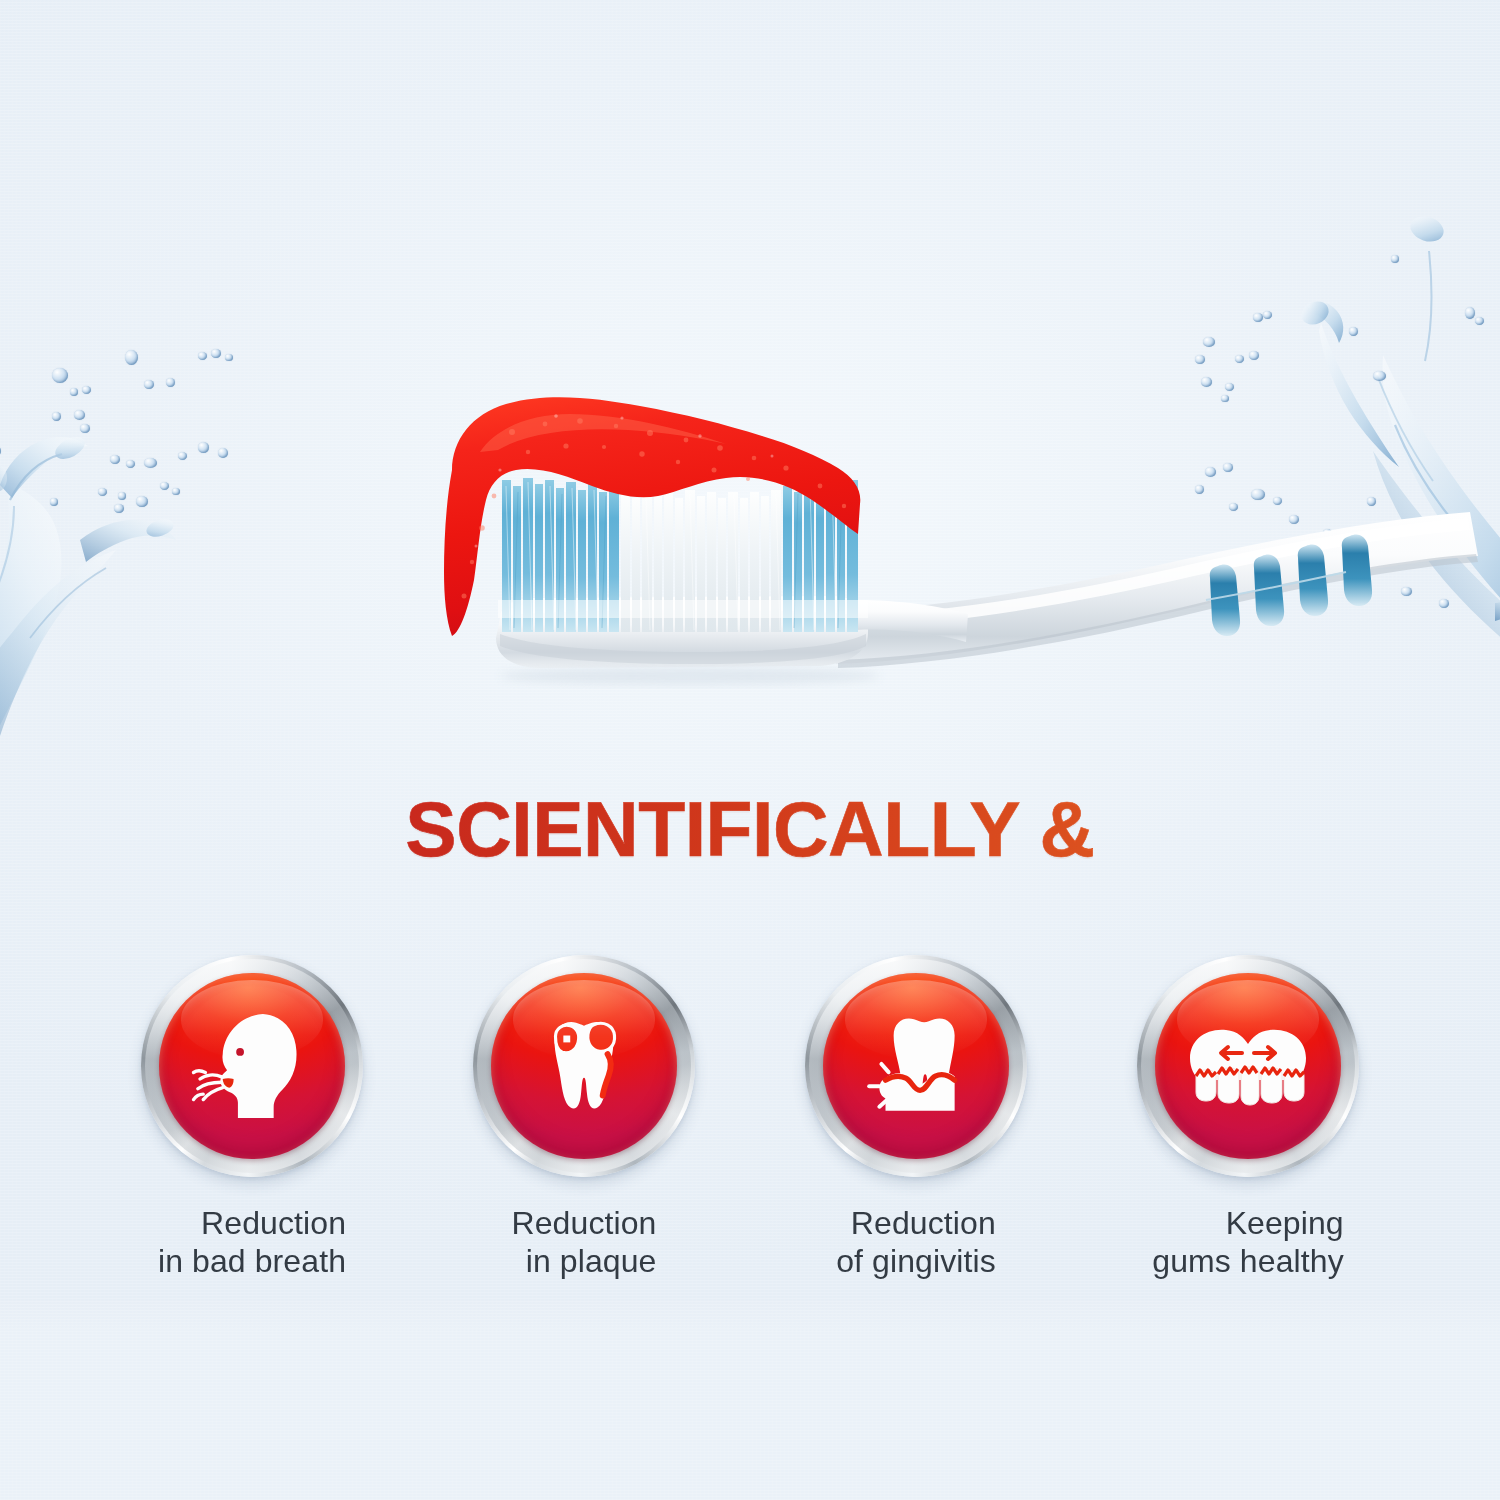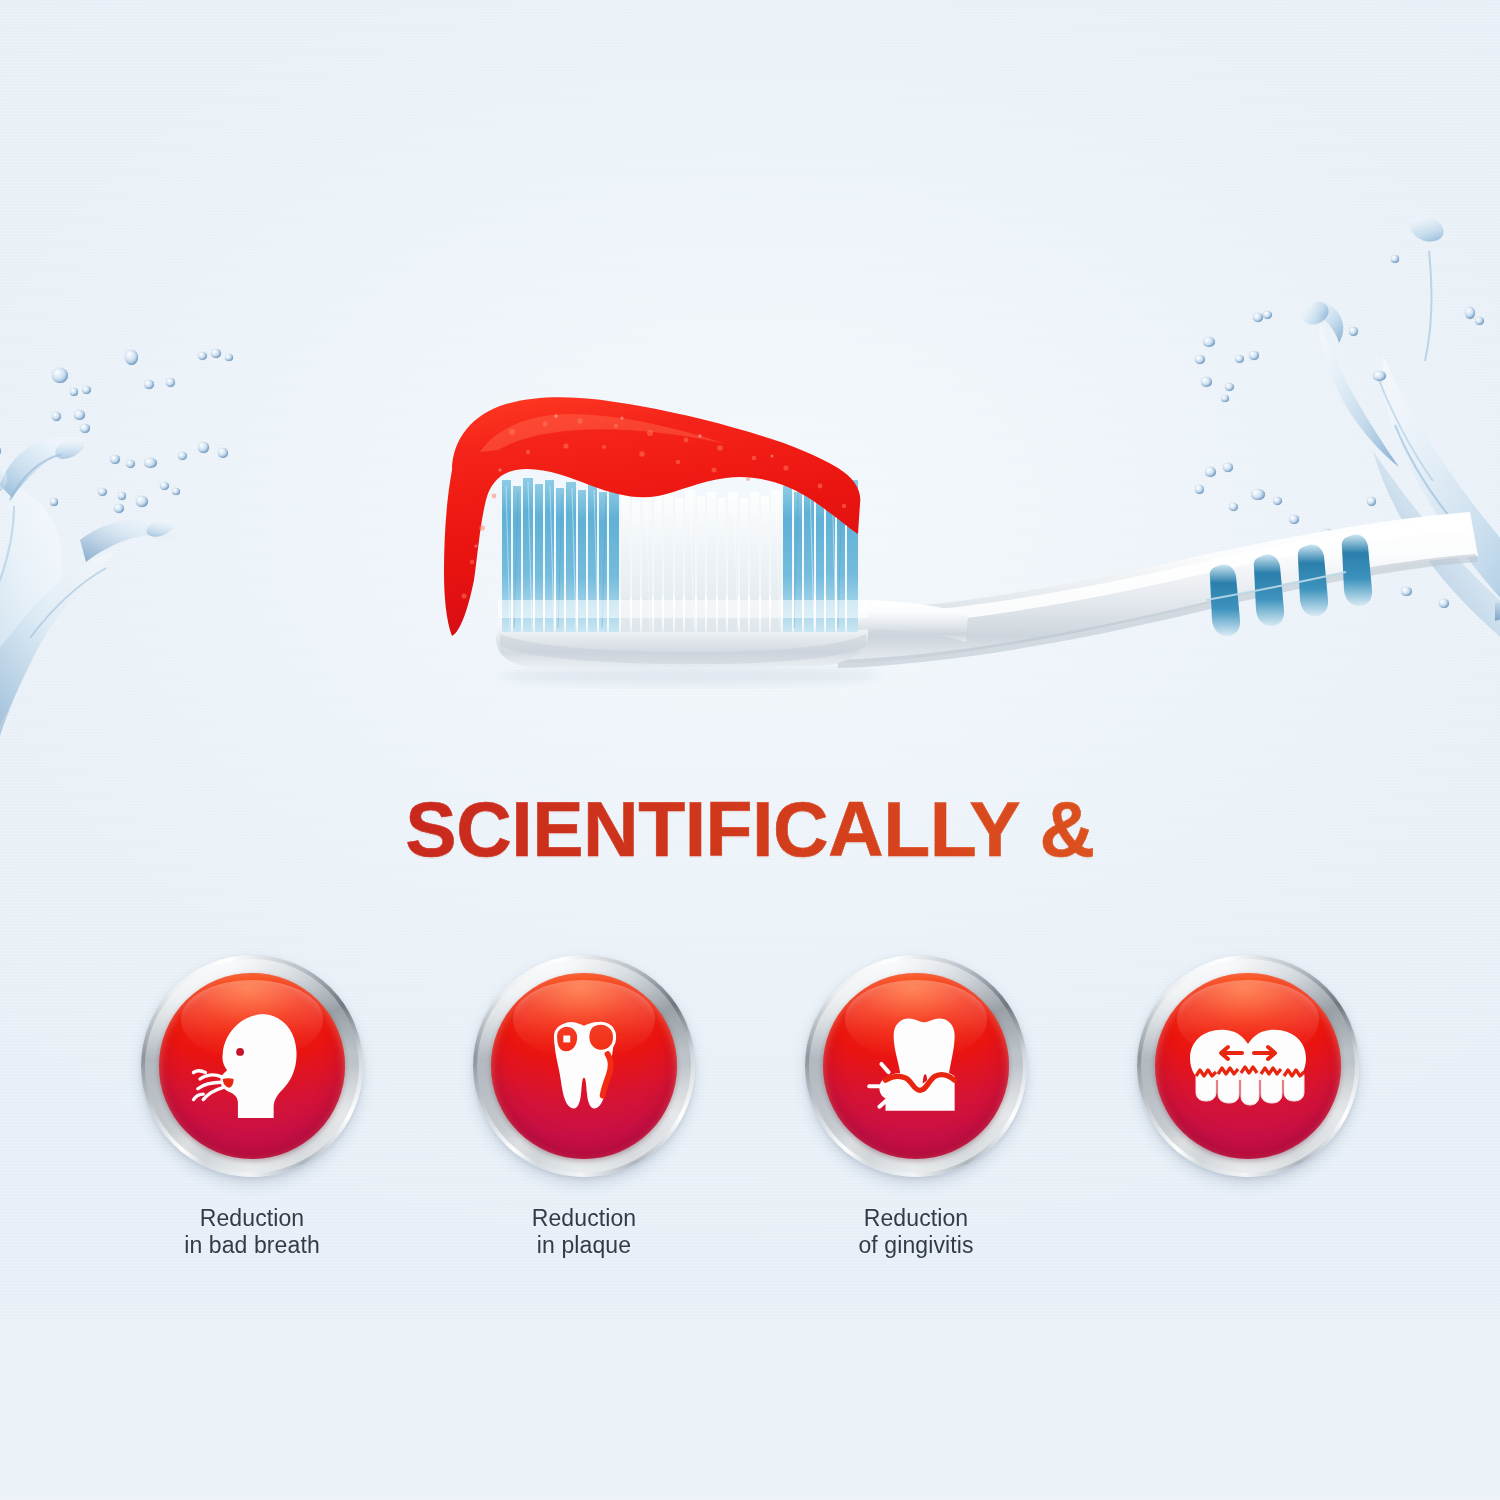--- a/index.html
+++ b/index.html
@@ -145,23 +145,23 @@
     left: 12%; top: 4%;
     width: 76%; height: 42%;
     border-radius: 50%;
     background: linear-gradient(180deg, rgba(255,255,255,.30) 0%, rgba(255,255,255,.05) 70%, rgba(255,255,255,0) 100%);
     pointer-events: none;
   }
   .badge-face svg { position: relative; display: block; }
 
   .benefit-label {
     margin-top: 28px;
-    text-align: center;
+    text-align: right;
     color: #333b44;
-    font-size: 23px;
+    font-size: 32px;
     line-height: 1.18;
     font-family: "Liberation Sans", sans-serif;
     letter-spacing: 0.1px;
     white-space: pre-line;
   }
 </style>
 </head>
 <body>
 
 <div class="stage">
@@ -671,16 +671,18 @@
 
             <g fill="none" stroke="#e8250e" stroke-width="4" stroke-linecap="round" stroke-linejoin="round">
               <path d="M64 47 L44 47"></path>
               <path d="M50 41 L43 47 L50 53"></path>
               <path d="M76 47 L96 47"></path>
               <path d="M90 41 L97 47 L90 53"></path>
             </g>
           </svg>
         </div>
       </div>
+      <div class="benefit-label">Keeping
+gums healthy</div>
     </div>
 
   </div>
 </div>
 
 </body></html>

